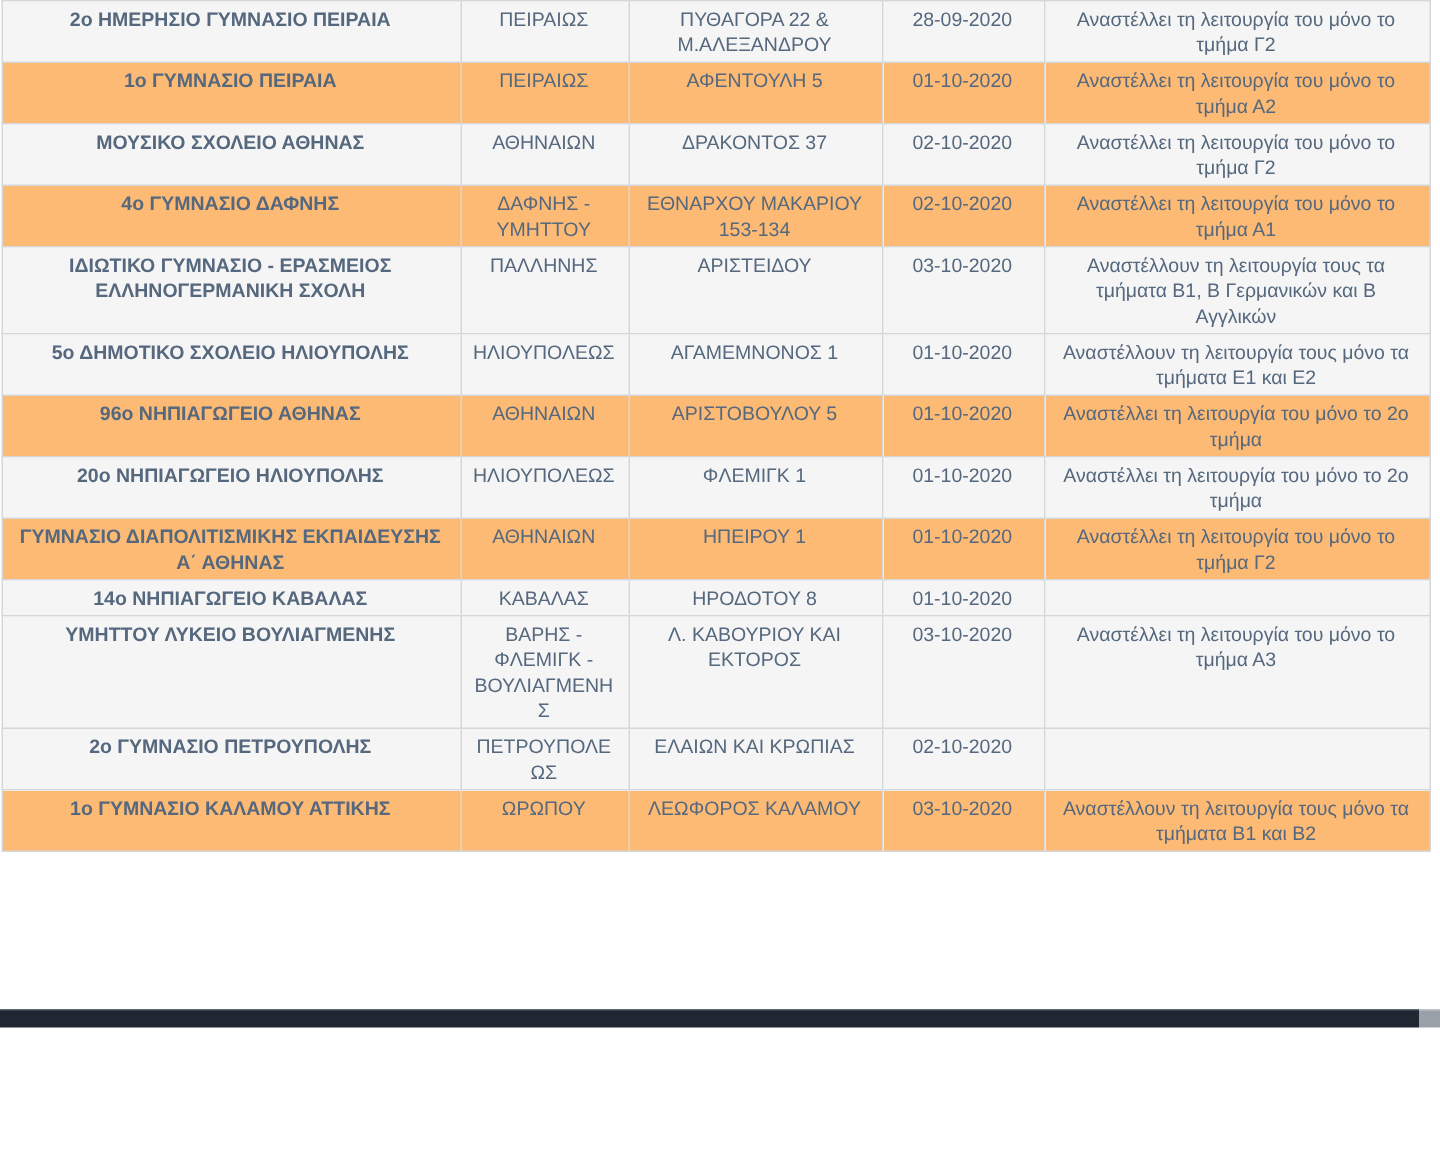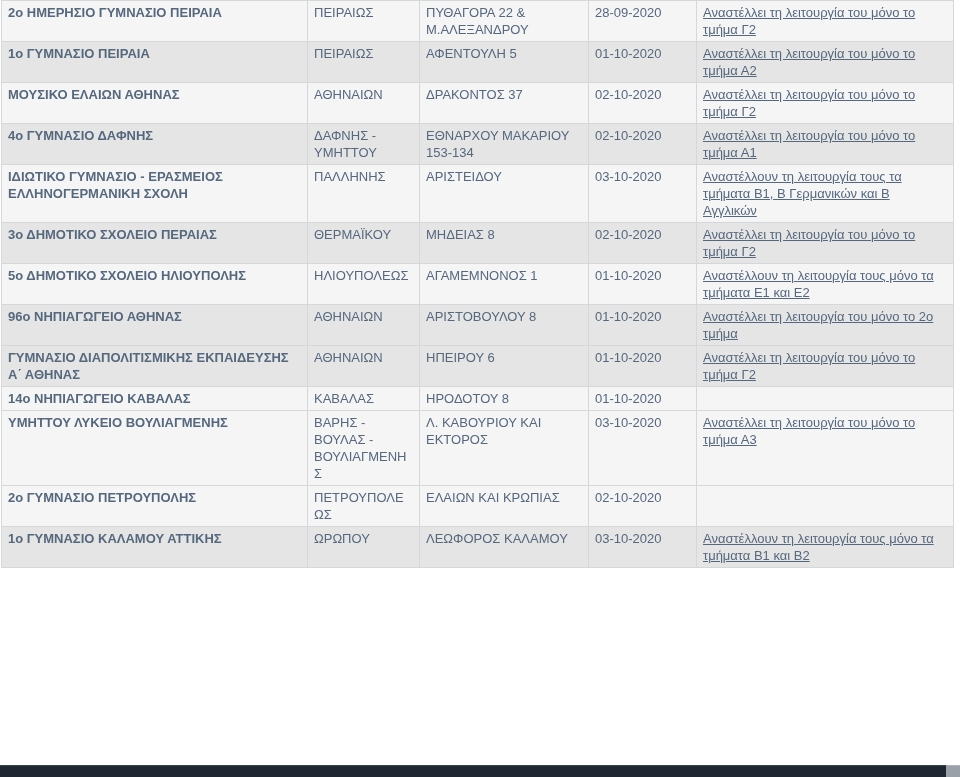--- a/index.html
+++ b/index.html
@@ -7,21 +7,22 @@
     padding: 0;
     width: 960px;
     height: 777px;
     overflow: hidden;
     background: #ffffff;
     font-family: "Liberation Sans", sans-serif;
   }
   .page {
     position: relative;
     width: 960px;
-    height: 777px;
+    height: 685px;
+    text-align: center;
   }
   table.closures {
     border-collapse: collapse;
     table-layout: fixed;
     width: 952px;
     margin-left: 1px;
     margin-top: 0;
   }
   table.closures col.c1 { width: 306px; }
   table.closures col.c2 { width: 112px; }
@@ -32,29 +33,28 @@
     border: 1px solid #d5d8da;
     vertical-align: top;
     padding: 3px 8px 3px 6px;
     font-size: 13px;
     line-height: 17px;
     color: #55687d;
     overflow: hidden;
     word-wrap: break-word;
   }
   table.closures tr.odd td { background: #f5f5f6; }
-  table.closures tr.even td { background: #e5e5e5; }
+  table.closures tr.even td { background: #fdba74; }
   td.cell-school {
     font-weight: bold;
     color: #45494f;
   }
   td.cell-note {
     font-size: 12.3px;
     padding-right: 4px;
-    text-decoration: underline;
   }
   .bottom-bar {
     position: absolute;
     left: 0;
     bottom: 0;
     width: 946px;
     height: 11px;
     background: #1f2733;
     border-top: 1px solid #35404d;
     z-index: 5;
@@ -91,78 +91,78 @@
           <td class="cell-note">Αναστέλλει τη λειτουργία του μόνο το τμήμα Γ2</td>
         </tr>
         <tr class="even">
           <td class="cell-school">1ο ΓΥΜΝΑΣΙΟ ΠΕΙΡΑΙΑ</td>
           <td class="cell-municipality">ΠΕΙΡΑΙΩΣ</td>
           <td class="cell-address">ΑΦΕΝΤΟΥΛΗ 5</td>
           <td class="cell-date">01-10-2020</td>
           <td class="cell-note">Αναστέλλει τη λειτουργία του μόνο το τμήμα Α2</td>
         </tr>
         <tr class="odd">
-          <td class="cell-school">ΜΟΥΣΙΚΟ ΕΛΑΙΩΝ ΑΘΗΝΑΣ</td>
+          <td class="cell-school">ΜΟΥΣΙΚΟ ΣΧΟΛΕΙΟ ΑΘΗΝΑΣ</td>
           <td class="cell-municipality">ΑΘΗΝΑΙΩΝ</td>
           <td class="cell-address">ΔΡΑΚΟΝΤΟΣ 37</td>
           <td class="cell-date">02-10-2020</td>
           <td class="cell-note">Αναστέλλει τη λειτουργία του μόνο το τμήμα Γ2</td>
         </tr>
         <tr class="even">
           <td class="cell-school">4ο ΓΥΜΝΑΣΙΟ ΔΑΦΝΗΣ</td>
           <td class="cell-municipality">ΔΑΦΝΗΣ - ΥΜΗΤΤΟΥ</td>
           <td class="cell-address">ΕΘΝΑΡΧΟΥ ΜΑΚΑΡΙΟΥ 153-134</td>
           <td class="cell-date">02-10-2020</td>
           <td class="cell-note">Αναστέλλει τη λειτουργία του μόνο το τμήμα Α1</td>
         </tr>
         <tr class="odd">
           <td class="cell-school">ΙΔΙΩΤΙΚΟ ΓΥΜΝΑΣΙΟ - ΕΡΑΣΜΕΙΟΣ ΕΛΛΗΝΟΓΕΡΜΑΝΙΚΗ ΣΧΟΛΗ</td>
           <td class="cell-municipality">ΠΑΛΛΗΝΗΣ</td>
           <td class="cell-address">ΑΡΙΣΤΕΙΔΟΥ</td>
           <td class="cell-date">03-10-2020</td>
           <td class="cell-note">Αναστέλλουν τη λειτουργία τους τα τμήματα Β1, Β Γερμανικών και Β Αγγλικών</td>
         </tr>
-        <tr class="even">
-          <td class="cell-school">3ο ΔΗΜΟΤΙΚΟ ΣΧΟΛΕΙΟ ΠΕΡΑΙΑΣ</td>
-          <td class="cell-municipality">ΘΕΡΜΑΪΚΟΥ</td>
-          <td class="cell-address">ΜΗΔΕΙΑΣ 8</td>
-          <td class="cell-date">02-10-2020</td>
-          <td class="cell-note">Αναστέλλει τη λειτουργία του μόνο το τμήμα Γ2</td>
-        </tr>
         <tr class="odd">
           <td class="cell-school">5ο ΔΗΜΟΤΙΚΟ ΣΧΟΛΕΙΟ ΗΛΙΟΥΠΟΛΗΣ</td>
           <td class="cell-municipality">ΗΛΙΟΥΠΟΛΕΩΣ</td>
           <td class="cell-address">ΑΓΑΜΕΜΝΟΝΟΣ 1</td>
           <td class="cell-date">01-10-2020</td>
           <td class="cell-note">Αναστέλλουν τη λειτουργία τους μόνο τα τμήματα Ε1 και Ε2</td>
         </tr>
         <tr class="even">
           <td class="cell-school">96ο ΝΗΠΙΑΓΩΓΕΙΟ ΑΘΗΝΑΣ</td>
           <td class="cell-municipality">ΑΘΗΝΑΙΩΝ</td>
-          <td class="cell-address">ΑΡΙΣΤΟΒΟΥΛΟΥ 8</td>
+          <td class="cell-address">ΑΡΙΣΤΟΒΟΥΛΟΥ 5</td>
+          <td class="cell-date">01-10-2020</td>
+          <td class="cell-note">Αναστέλλει τη λειτουργία του μόνο το 2ο τμήμα</td>
+        </tr>
+        <tr class="odd">
+          <td class="cell-school">20ο ΝΗΠΙΑΓΩΓΕΙΟ ΗΛΙΟΥΠΟΛΗΣ</td>
+          <td class="cell-municipality">ΗΛΙΟΥΠΟΛΕΩΣ</td>
+          <td class="cell-address">ΦΛΕΜΙΓΚ 1</td>
           <td class="cell-date">01-10-2020</td>
           <td class="cell-note">Αναστέλλει τη λειτουργία του μόνο το 2ο τμήμα</td>
         </tr>
         <tr class="even">
           <td class="cell-school">ΓΥΜΝΑΣΙΟ ΔΙΑΠΟΛΙΤΙΣΜΙΚΗΣ ΕΚΠΑΙΔΕΥΣΗΣ Α΄ ΑΘΗΝΑΣ</td>
           <td class="cell-municipality">ΑΘΗΝΑΙΩΝ</td>
-          <td class="cell-address">ΗΠΕΙΡΟΥ 6</td>
+          <td class="cell-address">ΗΠΕΙΡΟΥ 1</td>
           <td class="cell-date">01-10-2020</td>
           <td class="cell-note">Αναστέλλει τη λειτουργία του μόνο το τμήμα Γ2</td>
         </tr>
         <tr class="odd">
           <td class="cell-school">14ο ΝΗΠΙΑΓΩΓΕΙΟ ΚΑΒΑΛΑΣ</td>
           <td class="cell-municipality">ΚΑΒΑΛΑΣ</td>
           <td class="cell-address">ΗΡΟΔΟΤΟΥ 8</td>
           <td class="cell-date">01-10-2020</td>
           <td class="cell-note"></td>
         </tr>
         <tr class="odd">
           <td class="cell-school">ΥΜΗΤΤΟΥ ΛΥΚΕΙΟ ΒΟΥΛΙΑΓΜΕΝΗΣ</td>
-          <td class="cell-municipality">ΒΑΡΗΣ - ΒΟΥΛΑΣ - ΒΟΥΛΙΑΓΜΕΝΗΣ</td>
+          <td class="cell-municipality">ΒΑΡΗΣ - ΦΛΕΜΙΓΚ - ΒΟΥΛΙΑΓΜΕΝΗΣ</td>
           <td class="cell-address">Λ. ΚΑΒΟΥΡΙΟΥ ΚΑΙ ΕΚΤΟΡΟΣ</td>
           <td class="cell-date">03-10-2020</td>
           <td class="cell-note">Αναστέλλει τη λειτουργία του μόνο το τμήμα Α3</td>
         </tr>
         <tr class="odd">
           <td class="cell-school">2ο ΓΥΜΝΑΣΙΟ ΠΕΤΡΟΥΠΟΛΗΣ</td>
           <td class="cell-municipality">ΠΕΤΡΟΥΠΟΛΕΩΣ</td>
           <td class="cell-address">ΕΛΑΙΩΝ ΚΑΙ ΚΡΩΠΙΑΣ</td>
           <td class="cell-date">02-10-2020</td>
           <td class="cell-note"></td>

